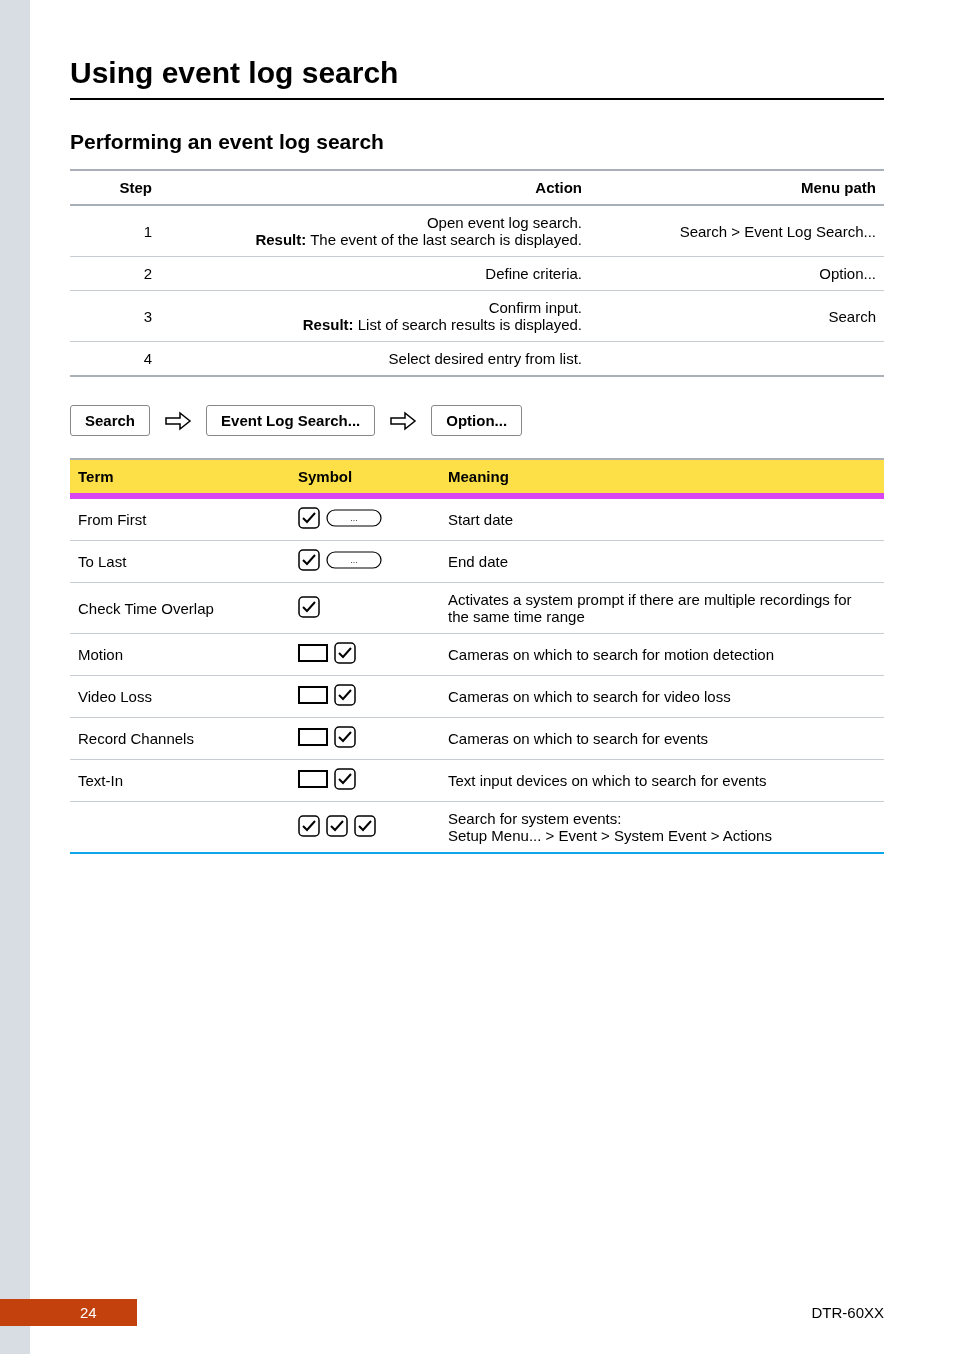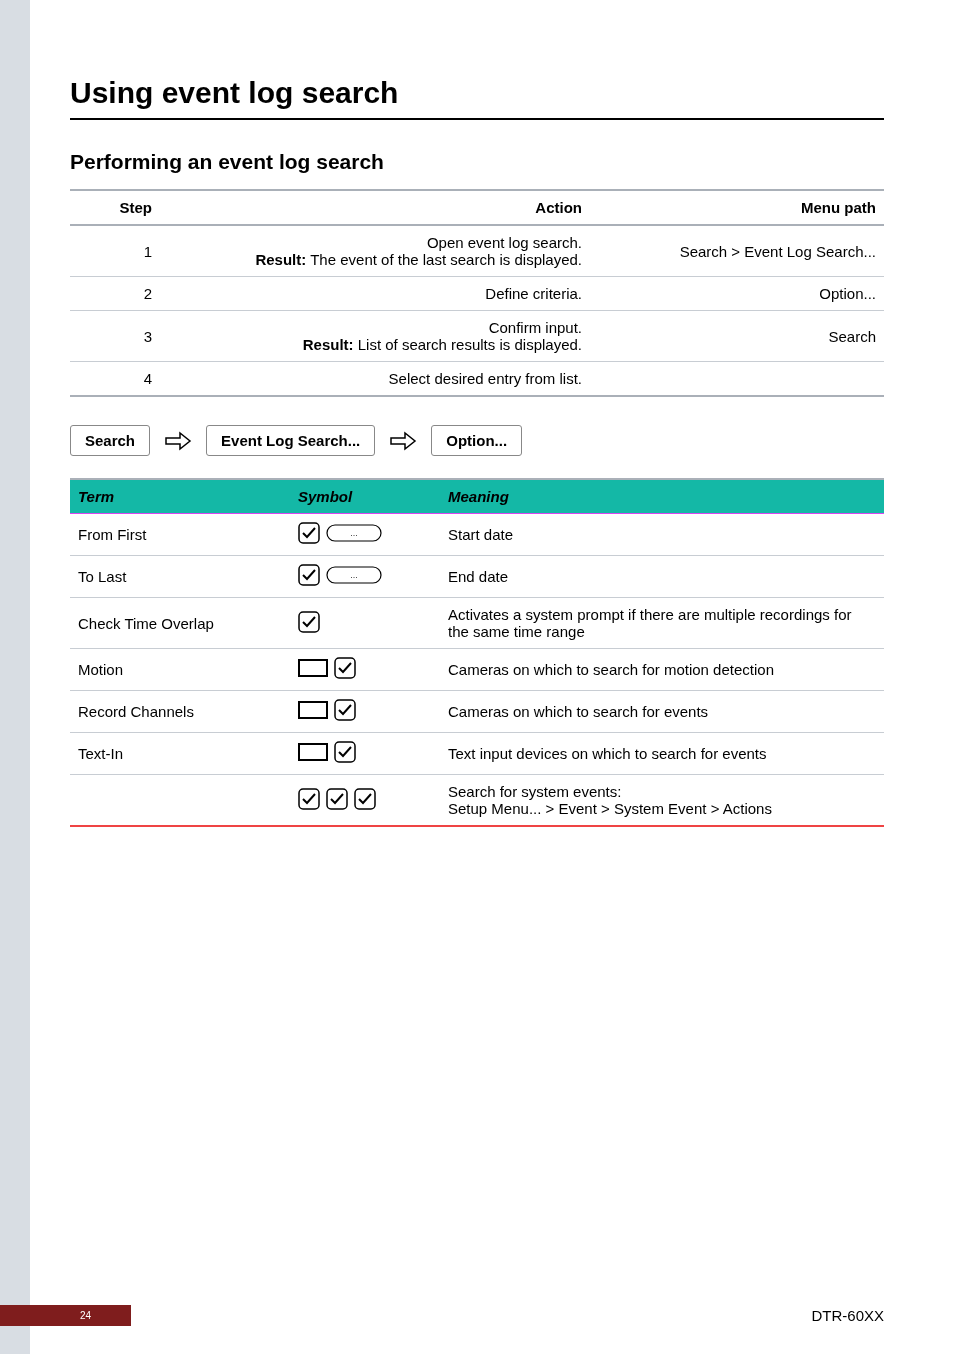--- a/index.html
+++ b/index.html
@@ -9,21 +9,21 @@
     }
     body {
       font-family: Arial, Helvetica, sans-serif;
       width: 954px;
       height: 1354px;
       background: #fff;
       color: #000;
       position: relative;
     }
     .content {
-      padding: 76px 70px 0 70px;
+      padding: 56px 70px 0 70px;
     }
     .sidebar {
       position: absolute;
       left: 0;
       top: 0;
       width: 30px;
       height: 1354px;
       background: #d8dde3;
     }
     h1 {
@@ -85,53 +85,52 @@
       width: 100%;
       border-collapse: collapse;
       font-size: 15px;
     }
     table.terms th, table.terms td {
       text-align: left;
       padding: 8px 8px;
       vertical-align: middle;
     }
     table.terms thead th {
-      background: #14b8a6;
+      background: #fde047;
       border-top: 2px solid #aab0b8;
-      border-bottom: 1px solid #d946ef;
-      font-weight: bold;
-      font-style: italic;
+      border-bottom: 6px solid #d946ef;
+      font-weight: bold;
     }
     table.terms tbody tr {
       border-bottom: 1px solid #c8cdd3;
     }
     table.terms tbody tr:last-child {
-      border-bottom: 2px solid #ef4444;
+      border-bottom: 2px solid #0ea5e9;
     }
     col.term-name { width: 220px; }
     col.term-symbol { width: 150px; }
     col.term-meaning { width: auto; }
 
     .sym-wrap { display: inline-flex; align-items: center; gap: 6px; }
 
     .footer {
       position: absolute;
       left: 0;
       bottom: 28px;
       width: 100%;
       padding: 0 70px;
       display: flex;
       justify-content: space-between;
       align-items: center;
     }
     .footer-page {
-      background: #7f1d1d;
+      background: #c2410c;
       color: #fff;
       padding: 5px 40px 5px 80px;
-      font-size: 10px;
+      font-size: 15px;
       margin-left: -70px;
     }
     .footer-model {
       font-size: 15px;
     }
   </style>
 </head>
 <body>
 
 <div class="sidebar"></div>
@@ -265,20 +264,35 @@
               </svg>
             <svg width="22" height="22" viewBox="0 0 22 22">
                 <rect x="1" y="1" width="20" height="20" rx="4" fill="none" stroke="#000" stroke-width="1.5"></rect>
                 <path d="M5 11 L9 15 L17 6" fill="none" stroke="#000" stroke-width="2"></path>
               </svg>
           </span>
         </td>
         <td>Cameras on which to search for motion detection</td>
       </tr>
       <tr>
+        <td>Video Loss</td>
+        <td>
+          <span class="sym-wrap">
+            <svg width="30" height="22" viewBox="0 0 30 22">
+                <rect x="1" y="3" width="28" height="16" fill="none" stroke="#000" stroke-width="2"></rect>
+              </svg>
+            <svg width="22" height="22" viewBox="0 0 22 22">
+                <rect x="1" y="1" width="20" height="20" rx="4" fill="none" stroke="#000" stroke-width="1.5"></rect>
+                <path d="M5 11 L9 15 L17 6" fill="none" stroke="#000" stroke-width="2"></path>
+              </svg>
+          </span>
+        </td>
+        <td>Cameras on which to search for video loss</td>
+      </tr>
+      <tr>
         <td>Record Channels</td>
         <td>
           <span class="sym-wrap">
             <svg width="30" height="22" viewBox="0 0 30 22">
                 <rect x="1" y="3" width="28" height="16" fill="none" stroke="#000" stroke-width="2"></rect>
               </svg>
             <svg width="22" height="22" viewBox="0 0 22 22">
                 <rect x="1" y="1" width="20" height="20" rx="4" fill="none" stroke="#000" stroke-width="1.5"></rect>
                 <path d="M5 11 L9 15 L17 6" fill="none" stroke="#000" stroke-width="2"></path>
               </svg>

